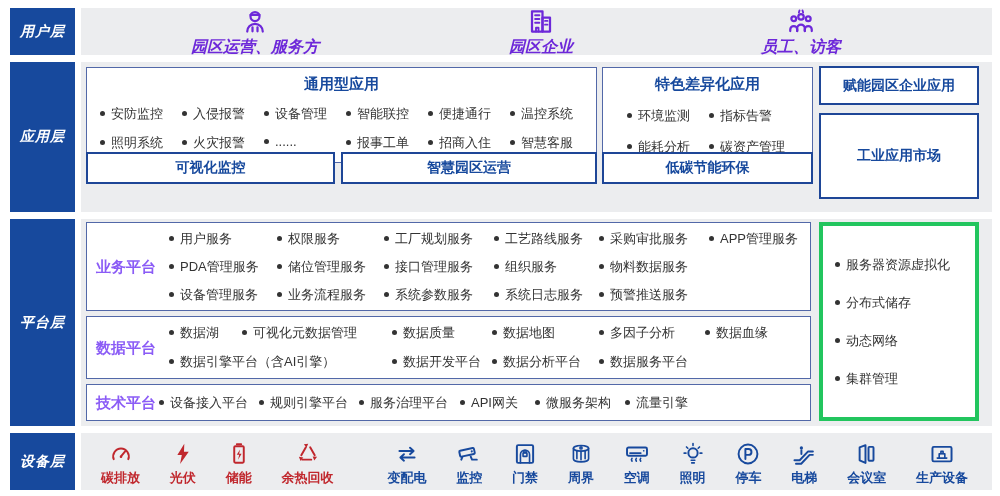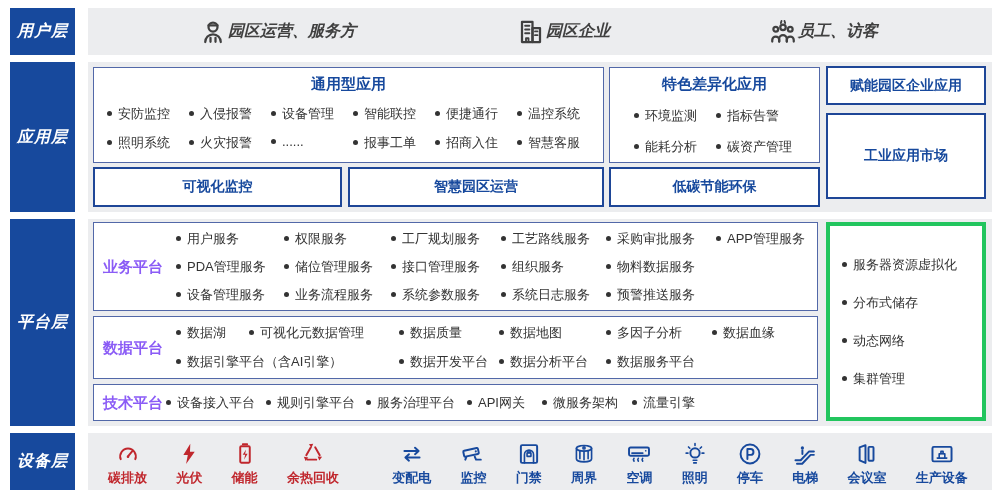--- a/index.html
+++ b/index.html
@@ -1,44 +1,44 @@
 <!DOCTYPE html>
 <html><head>
 <meta charset="utf-8">
 <style>
   * { margin:0; padding:0; box-sizing:border-box; }
   body { background:#ffffff; font-family:"Liberation Sans","DejaVu Sans",sans-serif; }
   .page { position:relative; width:1000px; height:496px; background:#fff; padding:8px 8px 6px 10px; overflow:hidden; }
 
   .band { display:flex; margin-bottom:7px; }
-  .label-col { flex:none; width:65px; margin-right:13px; background:#17499d; color:#fff;
-               font-size:16px; font-weight:bold; font-style:italic; letter-spacing:1px;
+  .label-col { flex:none; width:65px; margin-right:6px; background:#17499d; color:#fff;
+               font-size:14px; font-weight:bold; font-style:italic; letter-spacing:1px;
                display:flex; align-items:center; justify-content:center; }
   .content { flex:1; background:#ecedef; position:relative; }
 
   .band.users { height:47px; }
   .band.apps { height:150px; }
   .band.platform { height:207px; }
   .band.devices { height:57px; }
 
   
-  .ugroup { position:absolute; top:50%; transform:translateY(-50%); display:flex; align-items:center; color:#404040; }
+  .ugroup { position:absolute; top:50%; transform:translateY(-50%); display:flex; align-items:center; color:#6d28d9;flex-direction:column; }
   .ugroup .glabel { font-size:16px; font-weight:bold; font-style:italic; white-space:nowrap; }
   .g1 { left:110px; } .g2 { left:428px; } .g3 { left:680px; }
 
   
   .box { position:absolute; background:#fff; border:1px solid #5268a8; }
   .box-title { text-align:center; color:#17499d; font-weight:bold; font-size:15px; margin-top:7px; white-space:nowrap; }
   .btitle-c { color:#17499d; font-weight:bold; font-size:14px; white-space:nowrap; }
 
   .box-a { left:5px; top:5px; width:511px; height:96px; }
   .box-b { left:521px; top:5px; width:211px; height:96px; }
   .box-c { left:738px; top:4px; width:160px; height:39px; border:2px solid #1e4697; display:flex; align-items:center; justify-content:center; }
   .box-d { left:738px; top:51px; width:160px; height:86px; border:2px solid #1e4697; display:flex; align-items:center; justify-content:center; }
-  .box-mini { position:absolute; top:105px; height:40px; background:#fff; border:2px solid #1e4697; display:flex; align-items:center; justify-content:center; }
+  .box-mini { position:absolute; top:90px; height:32px; background:#fff; border:2px solid #1e4697; display:flex; align-items:center; justify-content:center; }
   .box-e { left:5px; width:249px; } .box-f { left:260px; width:256px;justify-content:center; } .box-g { left:521px; width:211px; }
 
   .brow { display:flex; font-size:13px; color:#333; margin-top:11px; white-space:nowrap; }
   .bi { flex:none; white-space:nowrap; }
   .bi::before { content:""; display:inline-block; width:5px; height:5px; border-radius:50%; background:#333; margin-right:6px; vertical-align:2px; }
   .box-a .brow { padding-left:13px; } .box-a .bi { width:82px; } .box-a .bi:last-child { width:auto; }
   .box-b .brow { padding-left:24px; margin-top:13px; } .box-b .bi { width:82px; } .box-b .bi:last-child { width:auto; }
 
   
   .pbox { position:absolute; left:5px; width:725px; background:#fff; border:1px solid #5268a8;

